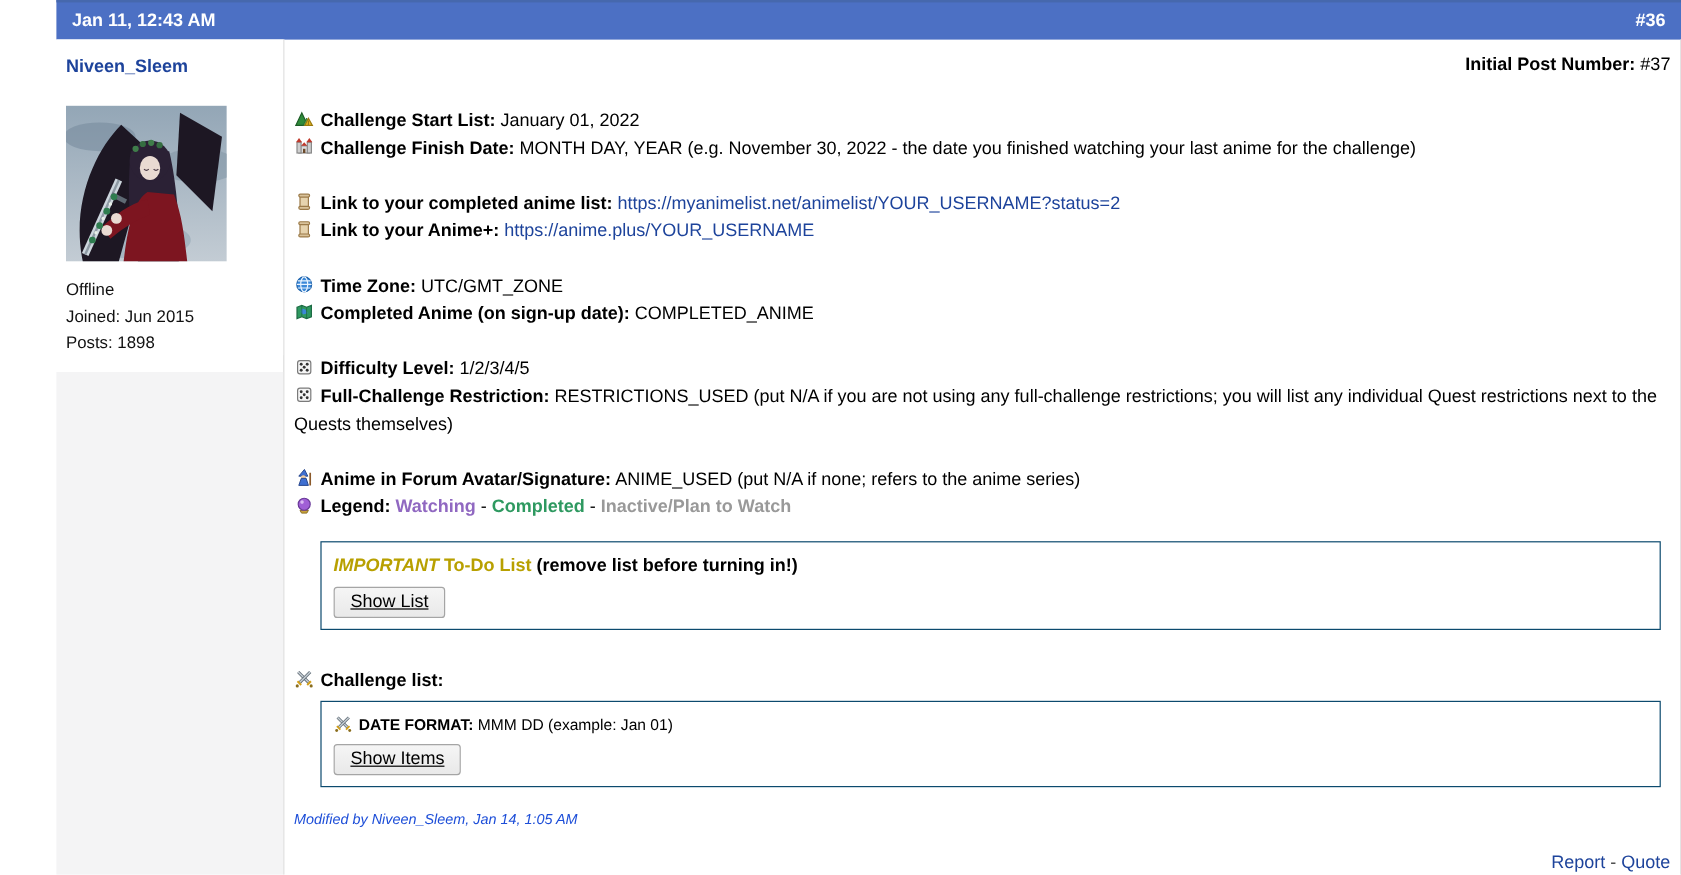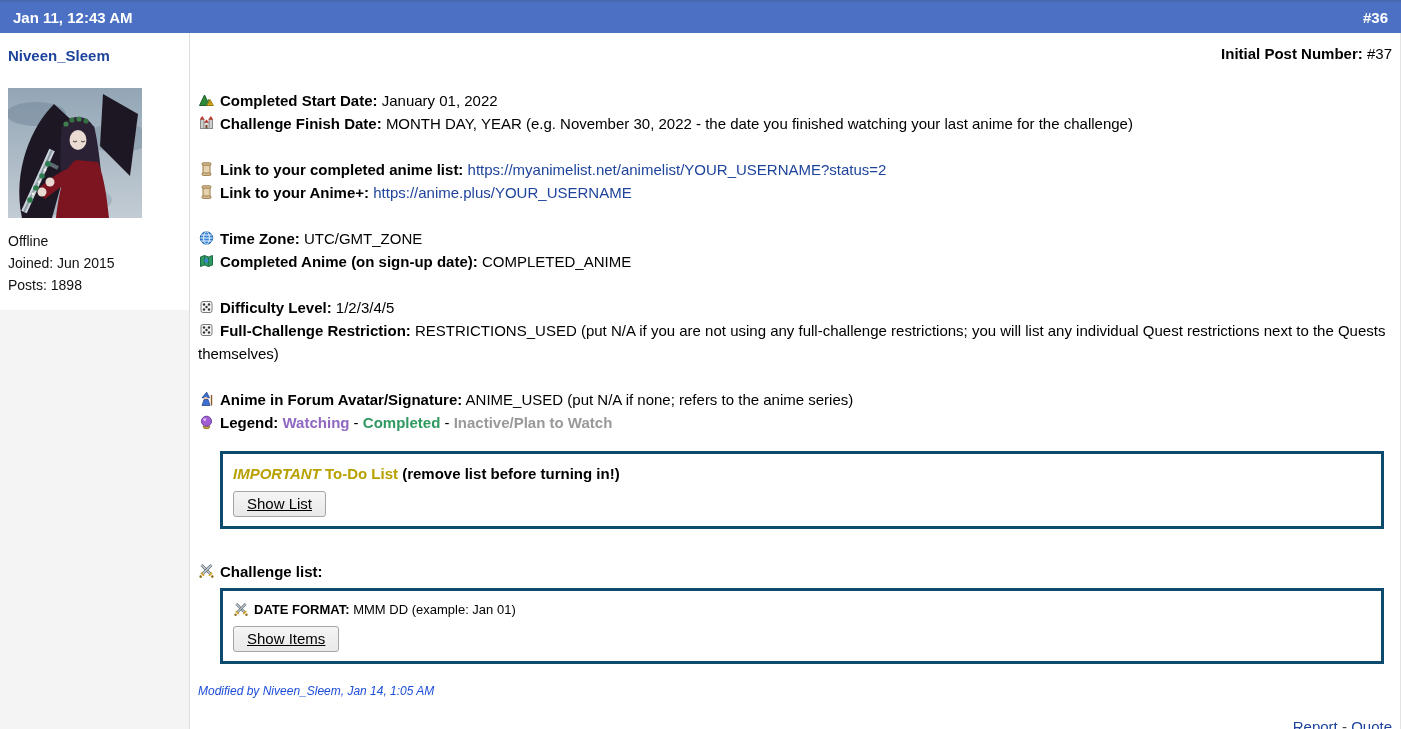--- a/index.html
+++ b/index.html
@@ -1,18 +1,18 @@
 <!DOCTYPE html>
 <html style="--header_bg: #4c70c4; --link: #1d439b; --username: #1d439b; --gold: #b8a000; --watching: #9068c1; --completed: #2e9960; --inactive: #999999;"><head>
 <meta charset="utf-8">
 <style>
   * { margin:0; padding:0; box-sizing:border-box; }
   html,body { background:#fff; }
   body { font-family:"Liberation Sans","DejaVu Sans",sans-serif; color:#000; width:1401px; height:729px; overflow:hidden; }
-  .page { width:1401px; height:729px; display:flex; flex-direction:column; }
+  .page { width:1401px; height:729px; display:flex; flex-direction:column;padding-left:47px; }
 
   
   .post-header { height:33px; background:var(--header_bg,#4c70c4); color:#fff; display:flex; align-items:center; justify-content:space-between; padding:0 13px; border-top:2px solid #4668ad; }
   .post-header .hdate, .post-header .hnum { font-size:15px; font-weight:bold; }
 
   
   .columns { flex:1; display:flex; border-right:1px solid #e3e3e3; min-height:0; }
   .sidebar { width:190px; flex:0 0 190px; border-right:1px solid #ddd; display:flex; flex-direction:column; background:#fff; }
   .user-cell { padding:13px 8px 0 8px; background:#fff; }
   .username { color:var(--username,#1d439b); font-size:15px; font-weight:bold; line-height:20px; cursor:pointer; }
@@ -31,21 +31,21 @@
   b.lbl { font-weight:bold; }
   a.link { color:var(--link,#1d439b); text-decoration:none; cursor:pointer; }
   .icon { display:inline-block; width:17px; height:16px; margin-right:5px; vertical-align:-2px; }
   .icon svg { display:block; }
 
   .legend-watching { color:var(--watching,#9068c1); font-weight:bold; }
   .legend-completed { color:var(--completed,#2e9960); font-weight:bold; }
   .legend-inactive { color:var(--inactive,#999999); font-weight:bold; }
 
   
-  .spoiler-box { border:3px solid #0c4a6e; background:#fff; margin:17px 8px 0 22px; padding:9px 10px 9px 10px; }
+  .spoiler-box { border:1px solid #0c4a6e; background:#fff; margin:17px 8px 0 22px; padding:9px 10px 9px 10px; }
   .todo-title { font-size:15px; line-height:22px; font-weight:bold; }
   .gold-italic { color:var(--gold,#b8a000); font-style:italic; font-weight:bold; }
   .gold { color:var(--gold,#b8a000); font-weight:bold; }
   .ui-btn { margin-top:6px; font-family:"Liberation Sans",sans-serif; font-size:15px; color:#000; background:linear-gradient(#f5f5f5,#e9e9e9); border:1px solid #a5a5a5; border-radius:3px; padding:3px 13px 4px 13px; cursor:pointer; display:inline-block;text-decoration:underline; }
   .heading-line { margin-top:32px; font-size:15px; font-weight:bold; line-height:22px; }
   .box2 { margin-top:5px; }
   .df-line { font-size:13px; line-height:20px; }
   .df-line .icon { width:16px; height:15px; vertical-align:-3px; }
 
   .modified { margin-top:17px; font-style:italic; font-size:12px; line-height:20px; color:#1d4ed8; }
@@ -123,21 +123,21 @@
 
       <div class="body-area">
 
         <div class="pgroup first">
           <div class="pline">
             <span class="icon"><svg width="17" height="16" viewBox="0 0 16 16">
                   <polygon points="1,13.5 6,3 11,13.5" fill="#2e8b3a" stroke="#1d5c26" stroke-width="1"></polygon>
                   <polygon points="7,13.5 10,7.5 13.5,13.5" fill="#49a84f" stroke="#2c6b33" stroke-width="0.8"></polygon>
                   <polygon points="8.5,13.5 11.5,7.5 14.8,13.5" fill="#e8b820" stroke="#9a7a10" stroke-width="1"></polygon>
                   <line x1="11.5" y1="9.5" x2="11.5" y2="13.5" stroke="#9a7a10" stroke-width="1"></line>
-                </svg></span><b class="lbl">Completed Start Date:</b> <span>January 01, 2022</span>
+                </svg></span><b class="lbl">Challenge Start List:</b> <span>January 01, 2022</span>
           </div>
           <div class="pline">
             <span class="icon"><svg width="17" height="16" viewBox="0 0 16 16">
                   <rect x="3.5" y="7.5" width="9" height="6" fill="#dedede" stroke="#8a8a8a" stroke-width="1"></rect>
                   <rect x="2" y="4.5" width="3.4" height="9" fill="#cfcfcf" stroke="#8a8a8a" stroke-width="1"></rect>
                   <rect x="10.6" y="4.5" width="3.4" height="9" fill="#cfcfcf" stroke="#8a8a8a" stroke-width="1"></rect>
                   <polygon points="1.2,4.5 3.7,1 6.2,4.5" fill="#c0392b"></polygon>
                   <polygon points="9.8,4.5 12.3,1 14.8,4.5" fill="#c0392b"></polygon>
                   <polygon points="5.5,7.5 8,4.5 10.5,7.5" fill="#c0392b"></polygon>
                   <rect x="7" y="10" width="2" height="3.5" fill="#6b4a2b"></rect>

